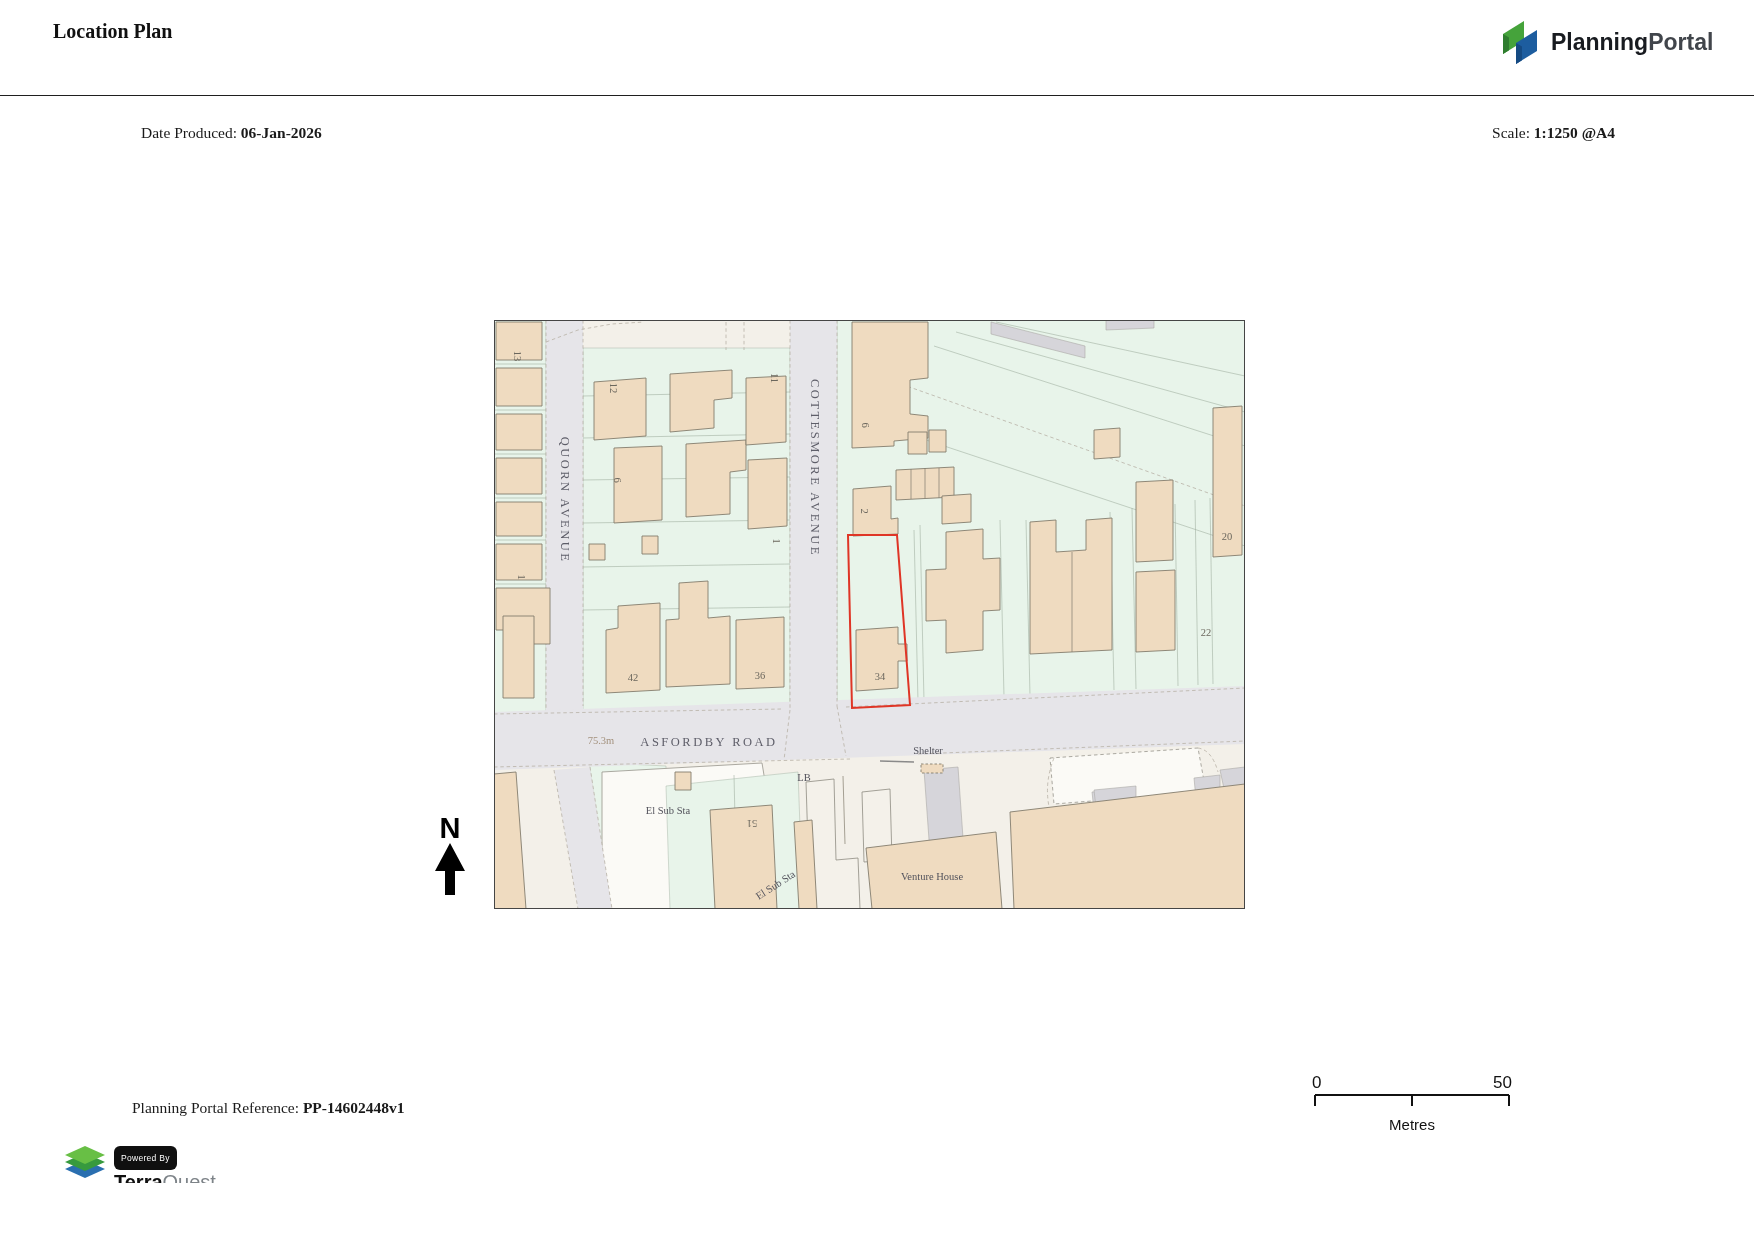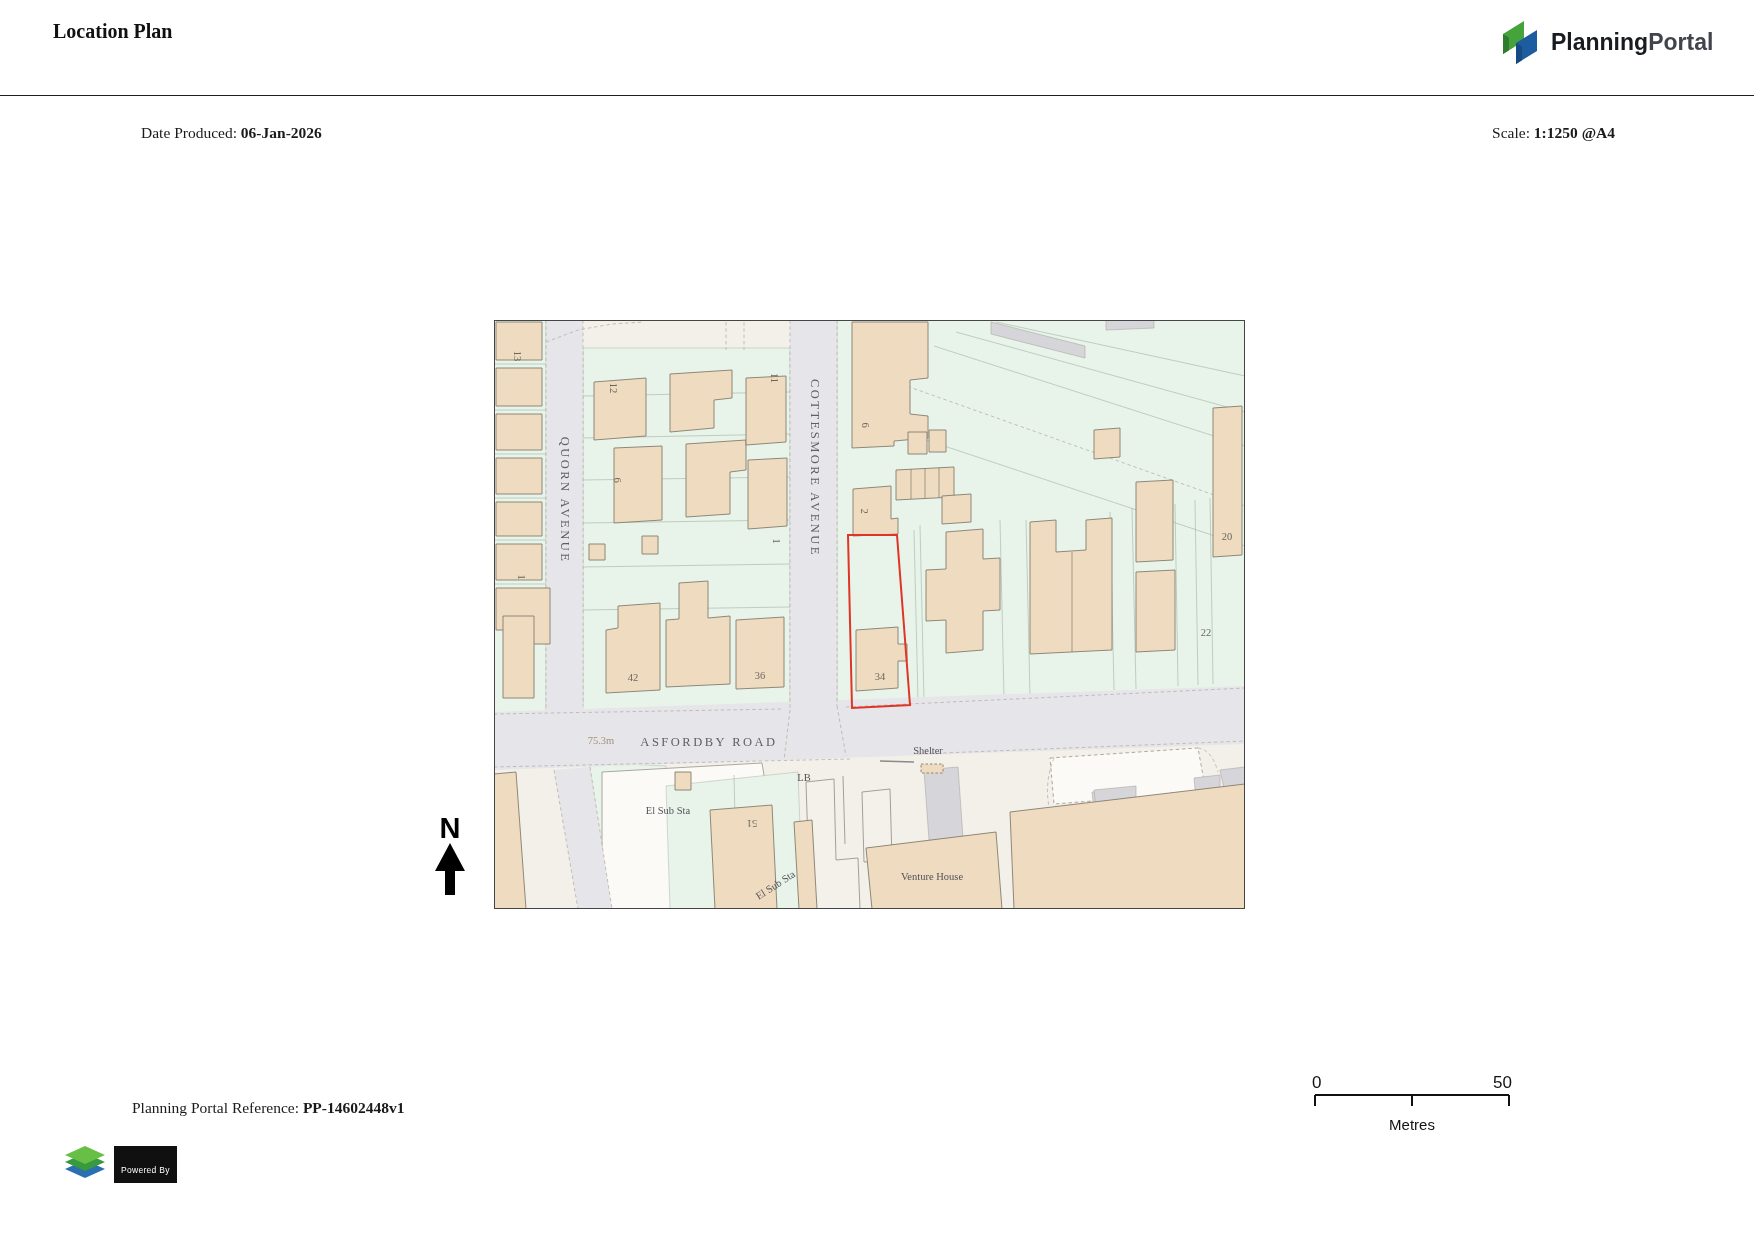--- a/index.html
+++ b/index.html
@@ -18,21 +18,21 @@
   .brand-light{font-weight:700;color:#41454b;}
   .map-wrap{left:494px;top:320px;width:751px;height:589px;}
   .north{left:428px;top:814px;width:44px;text-align:center;font-family:"Liberation Sans","DejaVu Sans",sans-serif;}
   .north-n{font-size:29px;font-weight:700;color:#000;line-height:1;}
   .ref{left:132px;top:1099px;font-size:15.5px;}
   .scalebar{left:1312px;top:1074px;width:200px;font-family:"Liberation Sans","DejaVu Sans",sans-serif;color:#111;}
   .sb-nums{display:flex;justify-content:space-between;font-size:17px;line-height:1.1;}
   .sb-unit{text-align:center;font-size:15px;margin-top:5px;}
   .tq{left:64px;top:1146px;display:flex;align-items:flex-start;gap:8px;font-family:"Liberation Sans","DejaVu Sans",sans-serif;}
   .tq-col{display:flex;flex-direction:column;align-items:flex-start;gap:2px;}
-  .tq-pill{background:#101010;color:#ffffff;font-size:8.5px;padding:19px 7px;border-radius:0;letter-spacing:0.3px;}
+  .tq-pill{background:#101010;color:#ffffff;font-size:8.5px;padding:7px 7px;border-radius:6px;letter-spacing:0.3px;}
   .tq-name{font-size:20px;line-height:1;}
   .tq-bold{font-weight:700;color:#101010;}
   .tq-light{font-weight:400;color:#7d8388;}
   .copyright{left:494px;top:1180px;width:751px;text-align:center;font-size:12.5px;color:#3a3a3a;}
   
   .mbase{fill:#f3f0e9;}
   .mr{fill:#e6e5e9;}
   .mb{fill:#efdbc0;stroke:#837d6d;stroke-width:0.9;}
   .mg{fill:#e8f4ea;stroke:#a9b7a9;stroke-width:0.5;}
   .mw{fill:#fbfaf6;stroke:#97948b;stroke-width:0.8;}

